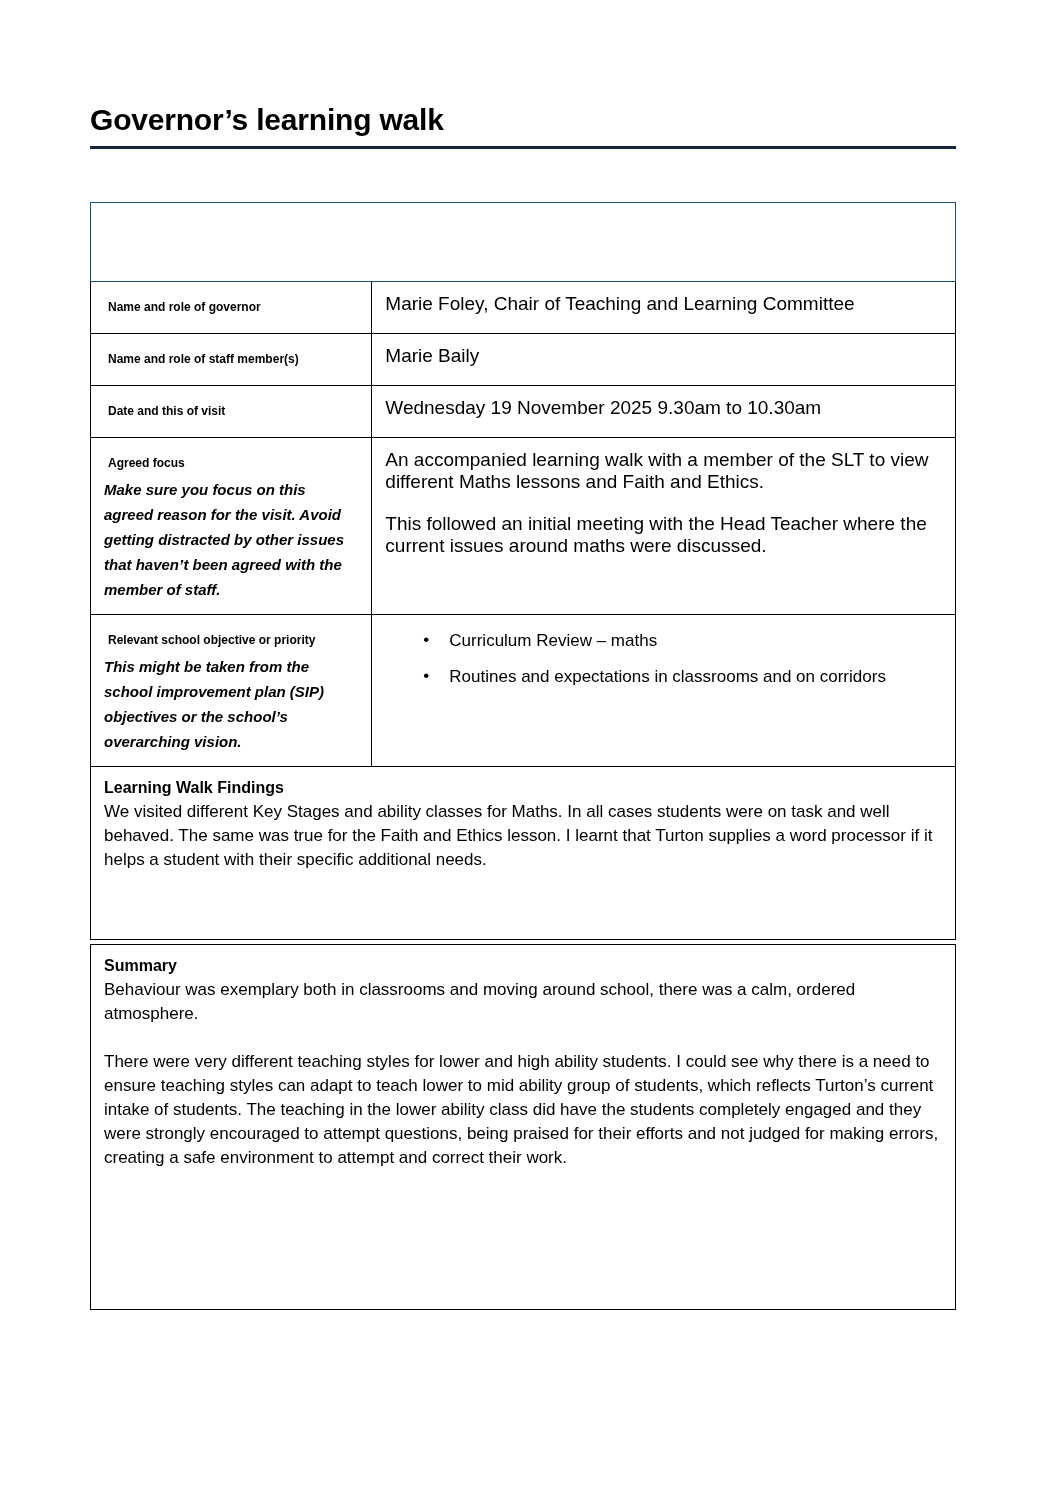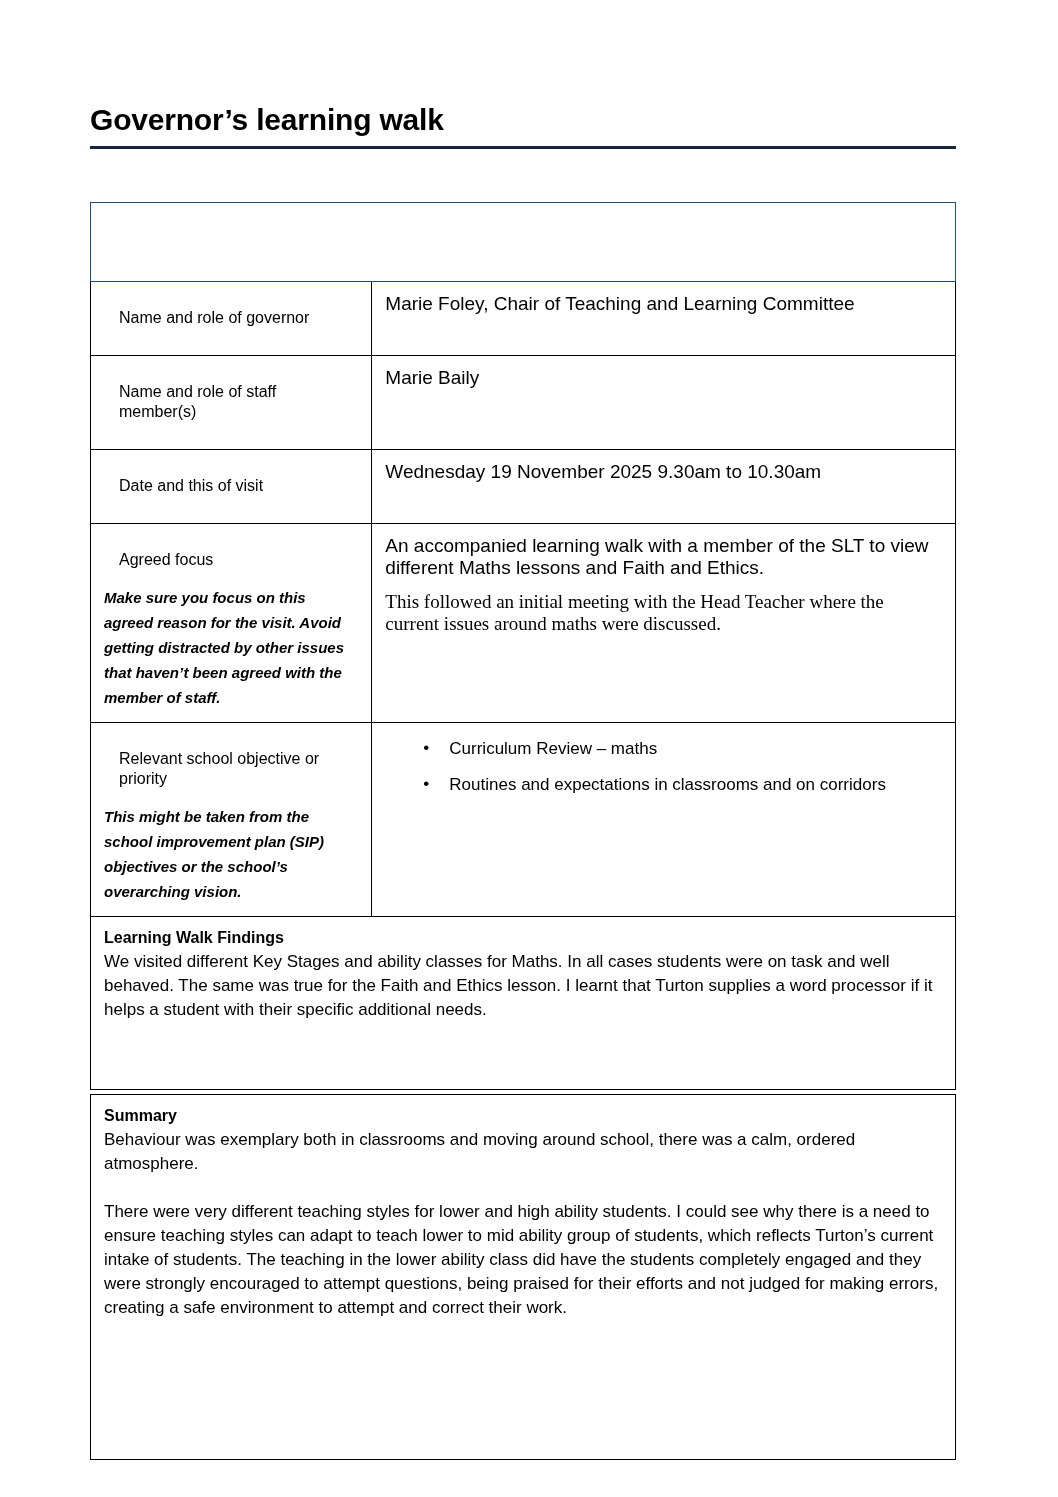--- a/index.html
+++ b/index.html
@@ -73,38 +73,38 @@
   .hdr-text {
     color: #ffffff;
     font-size: 17px;
     line-height: 20px;
     font-weight: normal;
   }
 
   .cell-pad { padding: 11px 13px 12px 13px !important; }
 
   .lbl {
-    font-size: 16px;
-    font-weight: normal;
+    font-size: 12px;
+    font-weight: bold;
     line-height: 20px;
-    margin: 15px;
+    margin: 4px;
   }
   .lbl-note {
     font-size: 15px;
     font-style: italic;
     font-weight: bold;
     line-height: 25px;
     margin: 2px 0 0 0;
   }
   .val {
     font-size: 19px;
     line-height: 22px;
     margin: 0;
   }
-  .val + .val { margin-top: 12px; font-family: Liberation Serif, serif; }
+  .val + .val { margin-top: 20px; }
 
   
   ul.bullets {
     margin: 4px 0 0 0;
     padding: 0 0 0 38px;
     list-style: none;
   }
   ul.bullets li {
     position: relative;
     font-size: 17px;

